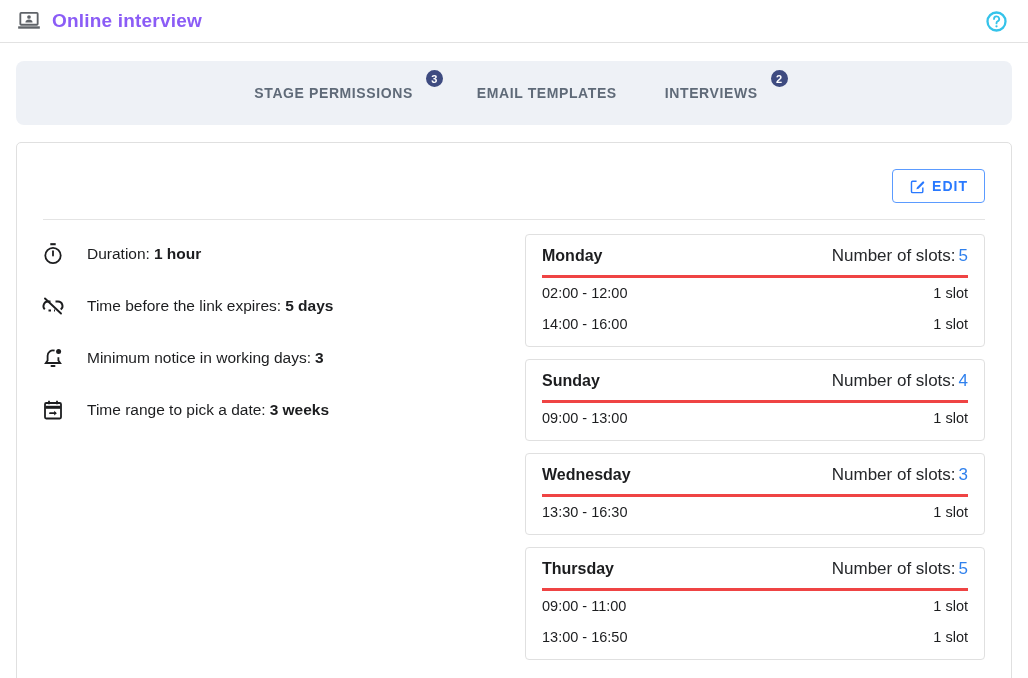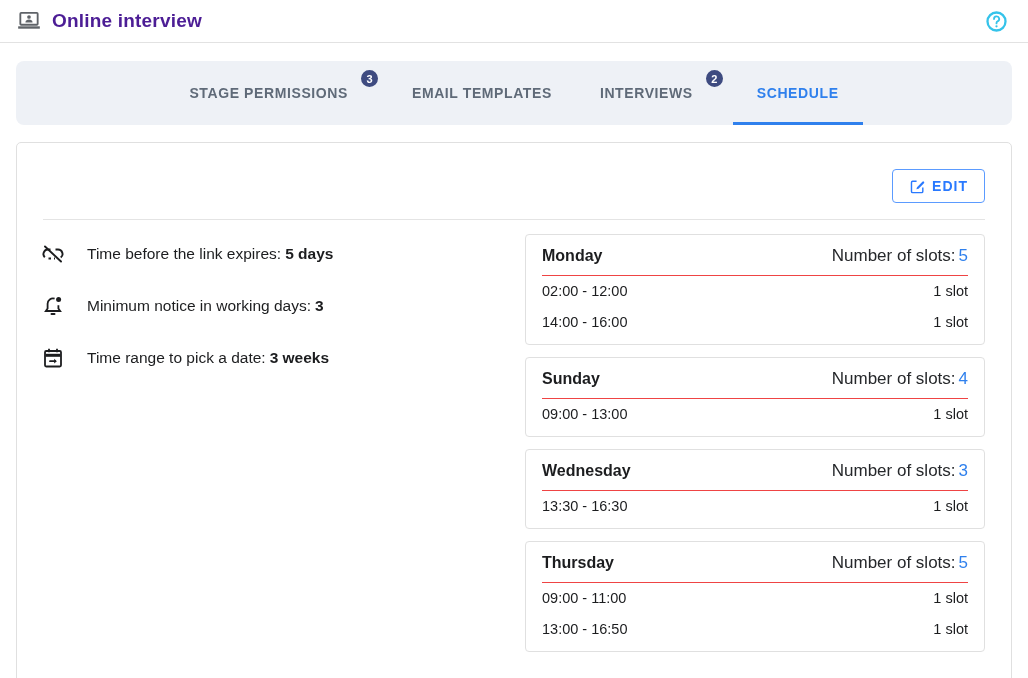--- a/index.html
+++ b/index.html
@@ -3,21 +3,21 @@
 <meta charset="utf-8">
 <style>
   * { margin: 0; padding: 0; box-sizing: border-box; }
   html, body { width: 1028px; height: 678px; background: #ffffff;
     font-family: "Liberation Sans", sans-serif; color: #202124; overflow: hidden; }
 
   
   .page-header { height: 43px; display: flex; align-items: center;
     padding: 0 20px 0 16px; border-bottom: 1px solid #e2e2e2; }
   .page-header .app-icon { display: inline-flex; color: #5f6368; margin-right: 10px; }
-  .page-title { font-size: 19px; font-weight: 600; color: #4c1d95; letter-spacing: .2px; text-align: center; }
+  .page-title { font-size: 19px; font-weight: 600; color: #8b5cf6; letter-spacing: .2px; text-align: center; }
   .header-spacer { flex: 1; }
   .help-btn { display: inline-flex; cursor: pointer; color: #35c3ea; }
 
   
   .tab-bar { margin: 18px 16px 0; height: 64px; background: #eef1f6; border-radius: 8px;
     display: flex; justify-content: center; align-items: stretch; }
   .tab { position: relative; display: flex; align-items: center; padding: 0 24px;
     font-size: 14px; font-weight: 600; letter-spacing: .6px; color: #5f6a78;
     cursor: pointer; text-transform: uppercase; white-space: nowrap; }
   .tab.active { color: #2f80ed; }
@@ -43,21 +43,21 @@
   .settings-col { flex: 1; padding-top: 8px; }
   .setting-row { display: flex; align-items: center; margin-bottom: 28px; }
   .setting-row .s-icon { display: inline-flex; width: 24px; color: #1c1d1f; margin-right: 22px; }
   .setting-text { font-size: 15.5px; color: #1c1d1f; line-height: 24px; }
   .setting-text b { font-weight: 700; margin-left: 4px; }
 
   .days-col { width: 460px; }
   .day-card { border: 1px solid #e0e0e0; border-radius: 4px; padding: 10px 16px 6px;
     margin-bottom: 12px; background: #fff; }
   .day-header { display: flex; justify-content: space-between; align-items: center;
-    padding-bottom: 8px; border-bottom: 1px solid #ef4444; }
+    padding-bottom: 8px; border-bottom: 3px solid #ef4444; }
   .day-name { font-size: 16px; font-weight: 700; line-height: 22px; color: #1c1d1f; }
   .slots-info { font-size: 17px; color: #26282b; }
   .slots-count { color: #2f80ed; text-decoration: none; margin-left: 3px; cursor: pointer; }
   .slot-row { display: flex; justify-content: space-between; padding: 6px 0;
     font-size: 14.5px; line-height: 19px; color: #1c1d1f; }
   .slot-row:first-of-type { padding-top: 9px; }
 
   svg { display: block; }
 </style>
 </head>
@@ -88,23 +88,20 @@
     <span>STAGE PERMISSIONS</span>
     <span class="badge">3</span>
   </div>
   <div class="tab">
     <span>EMAIL TEMPLATES</span>
   </div>
   <div class="tab has-badge">
     <span>INTERVIEWS</span>
     <span class="badge">2</span>
   </div>
-  <div class="tab active">
-    <span>SCHEDULE</span>
-  </div>
 </div>
 
 <div class="panel">
 
   <div class="panel-toolbar">
     <button class="edit-btn">
       <span>
         <svg width="17" height="17" viewBox="0 0 24 24" fill="none" stroke="currentColor" stroke-width="2">
           <path d="M19.5 13.5V19a1.6 1.6 0 0 1-1.6 1.6H5.1A1.6 1.6 0 0 1 3.5 19V6.3a1.6 1.6 0 0 1 1.6-1.6h5.6"></path>
           <path d="M11.3 12.9 18.9 5.3a1.55 1.55 0 0 1 2.2 2.2l-7.6 7.6-3.1.9z" fill="currentColor" stroke="none"></path>
@@ -113,20 +110,30 @@
       <span>EDIT</span>
     </button>
   </div>
 
   <hr class="panel-divider">
 
   <div class="panel-content">
 
     <div class="settings-col">
 
+      <div class="setting-row">
+        <span class="s-icon">
+          <svg width="24" height="24" viewBox="0 0 24 24" fill="none" stroke="currentColor" stroke-width="1.8">
+            <path d="M9.3 2.2h5.4" stroke-width="2.1"></path>
+            <circle cx="12" cy="13.5" r="7.7"></circle>
+            <path d="M12 13.5V9.2" stroke-linecap="round"></path>
+          </svg>
+        </span>
+        <span class="setting-text"><span>Duration:</span><b>1 hour</b></span>
+      </div>
 
 
       <div class="setting-row">
         <span class="s-icon">
           <svg width="24" height="24" viewBox="0 0 24 24" fill="none" stroke="currentColor" stroke-width="1.9">
             <path d="M9.5 7.5H7a4.5 4.5 0 0 0-3.2 7.7"></path>
             <path d="M14.5 7.5H17a4.5 4.5 0 0 1 2.7 8.1"></path>
             <path d="M7.5 16.5H10M14 16.5h-1"></path>
             <path d="M4 4.5 20 19.5" stroke-linecap="round"></path>
           </svg>

